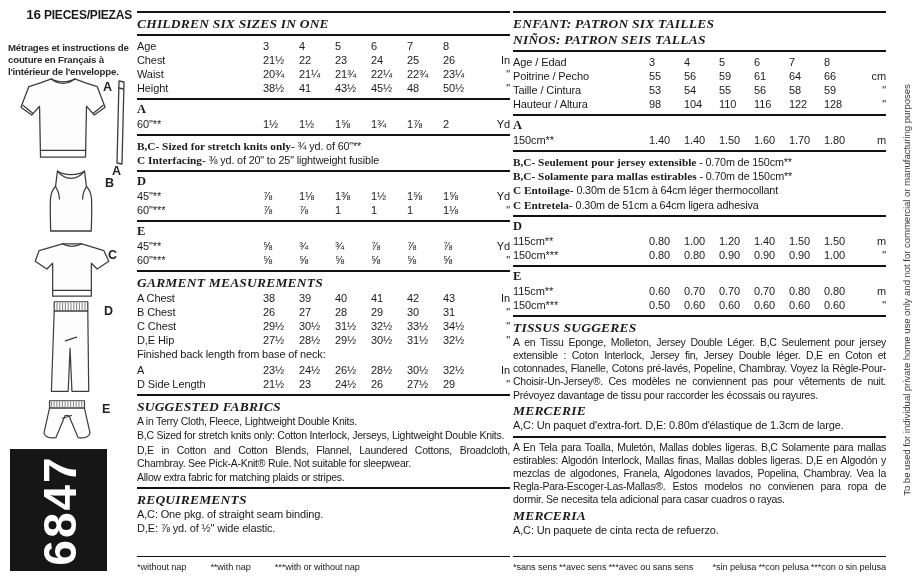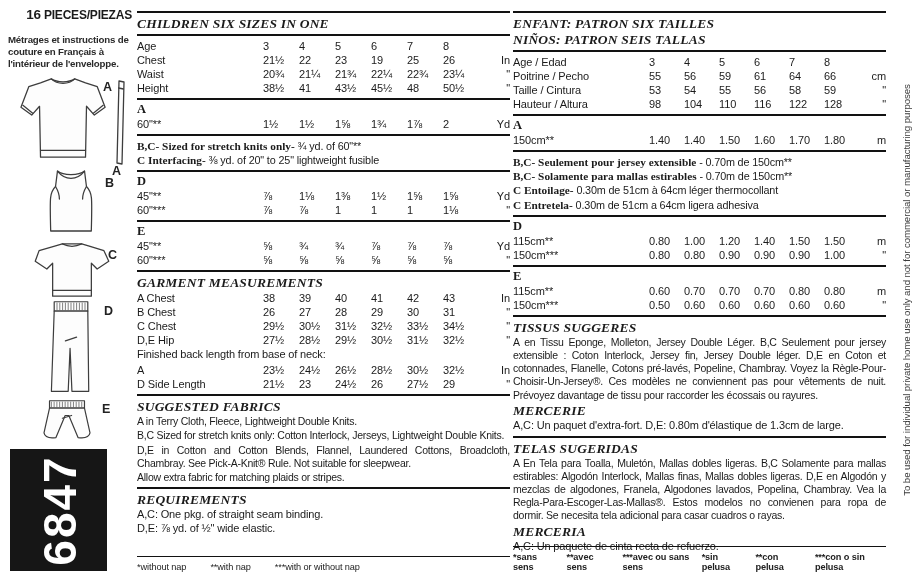--- a/index.html
+++ b/index.html
@@ -34,27 +34,27 @@
 
   .notes .note-line{font-size:10.8px;line-height:14.2px;letter-spacing:-.15px;}
   .notes .nb{font-family:"Liberation Serif",serif;font-weight:bold;font-size:11.3px;letter-spacing:0;}
 
   .para{font-size:10.5px;line-height:13.2px;letter-spacing:-.25px;text-align:justify;margin:0 0 1px;}
   .plain-line{font-size:11px;line-height:13.8px;letter-spacing:-.15px;}
 
   .col-footer{position:absolute;left:0;right:0;bottom:0;}
   .fnrow{display:flex;gap:24px;font-size:9.2px;letter-spacing:-.1px;padding-top:3px;color:#222;}
   .fnrow.split{justify-content:space-between;gap:0;}
-  .fngroup{display:flex;gap:12px;font-weight:bold;}
+  .fngroup{display:flex;gap:2px;}
 
   
   .sidebar{position:absolute;left:8px;top:8px;width:124px;bottom:8px;}
   .sb-title{font-size:12px;font-weight:bold;letter-spacing:-.2px;line-height:14px;text-align:right;}
   .sb-title .num{font-size:13.5px;}
-  .sb-note{font-size:9.7px;line-height:12px;letter-spacing:-.2px;margin-top:12px;font-weight:bold;color:#2a2a2a;}
+  .sb-note{font-size:9.7px;line-height:12px;letter-spacing:-.2px;margin-top:20px;font-weight:bold;color:#2a2a2a;}
   .sketch{position:absolute;}
   .sketch svg{display:block;}
   .view-label{position:absolute;font-size:12.5px;font-weight:bold;color:#222;}
   .pattern-box{position:absolute;left:10px;top:441px;width:97px;height:122px;background:#161616;}
   .pattern-box .numwrap{
     position:absolute;left:-12.5px;top:12.5px;width:122px;height:97px;
     transform:rotate(-90deg);display:flex;align-items:center;justify-content:center;
     color:#fff;font-size:46px;font-weight:bold;letter-spacing:2px;
   }
 
@@ -149,21 +149,21 @@
         <span>6</span>
         <span>7</span>
         <span>8</span>
         <span class="tunit"></span>
       </div>
       <div class="trow">
         <span>Chest</span>
         <span>21½</span>
         <span>22</span>
         <span>23</span>
-        <span>19</span>
+        <span>24</span>
         <span>25</span>
         <span>26</span>
         <span class="tunit">In</span>
       </div>
       <div class="trow">
         <span>Waist</span>
         <span>20¾</span>
         <span>21¼</span>
         <span>21¾</span>
         <span>22¼</span>
@@ -470,21 +470,20 @@
       </div>
     </div>
   <div class="rule"></div>
 
   <div class="sec-head">TISSUS SUGGERES</div>
   <div class="para">A en Tissu Eponge, Molleton, Jersey Double Léger. B,C Seulement pour jersey extensible : Coton Interlock, Jersey fin, Jersey Double léger. D,E en Coton et cotonnades, Flanelle, Cotons pré-lavés, Popeline, Chambray. Voyez la Règle-Pour-Choisir-Un-Jersey®. Ces modèles ne conviennent pas pour vêtements de nuit. Prévoyez davantage de tissu pour raccorder les écossais ou rayures.</div>
   <div class="sec-head">MERCERIE</div>
   <div class="plain-line">A,C: Un paquet d'extra-fort. D,E: 0.80m d'élastique de 1.3cm de large.</div>
   <div class="rule"></div>
 
-  <div class="sec-head">TELAS SUGERIDAS</div>
   <div class="para">A En Tela para Toalla, Muletón, Mallas dobles ligeras. B,C Solamente para mallas estirables: Algodón Interlock, Mallas finas, Mallas dobles ligeras. D,E en Algodón y mezclas de algodones, Franela, Algodones lavados, Popelina, Chambray. Vea la Regla-Para-Escoger-Las-Mallas®. Estos modelos no convienen para ropa de dormir. Se necesita tela adicional para casar cuadros o rayas.</div>
   <div class="sec-head">MERCERIA</div>
   <div>
       <div class="plain-line">A,C: Un paquete de cinta recta de refuerzo.</div>
     </div>
 
   <div class="col-footer">
     <div class="rule-thin"></div>
     <div class="fnrow split">
       <div class="fngroup">

